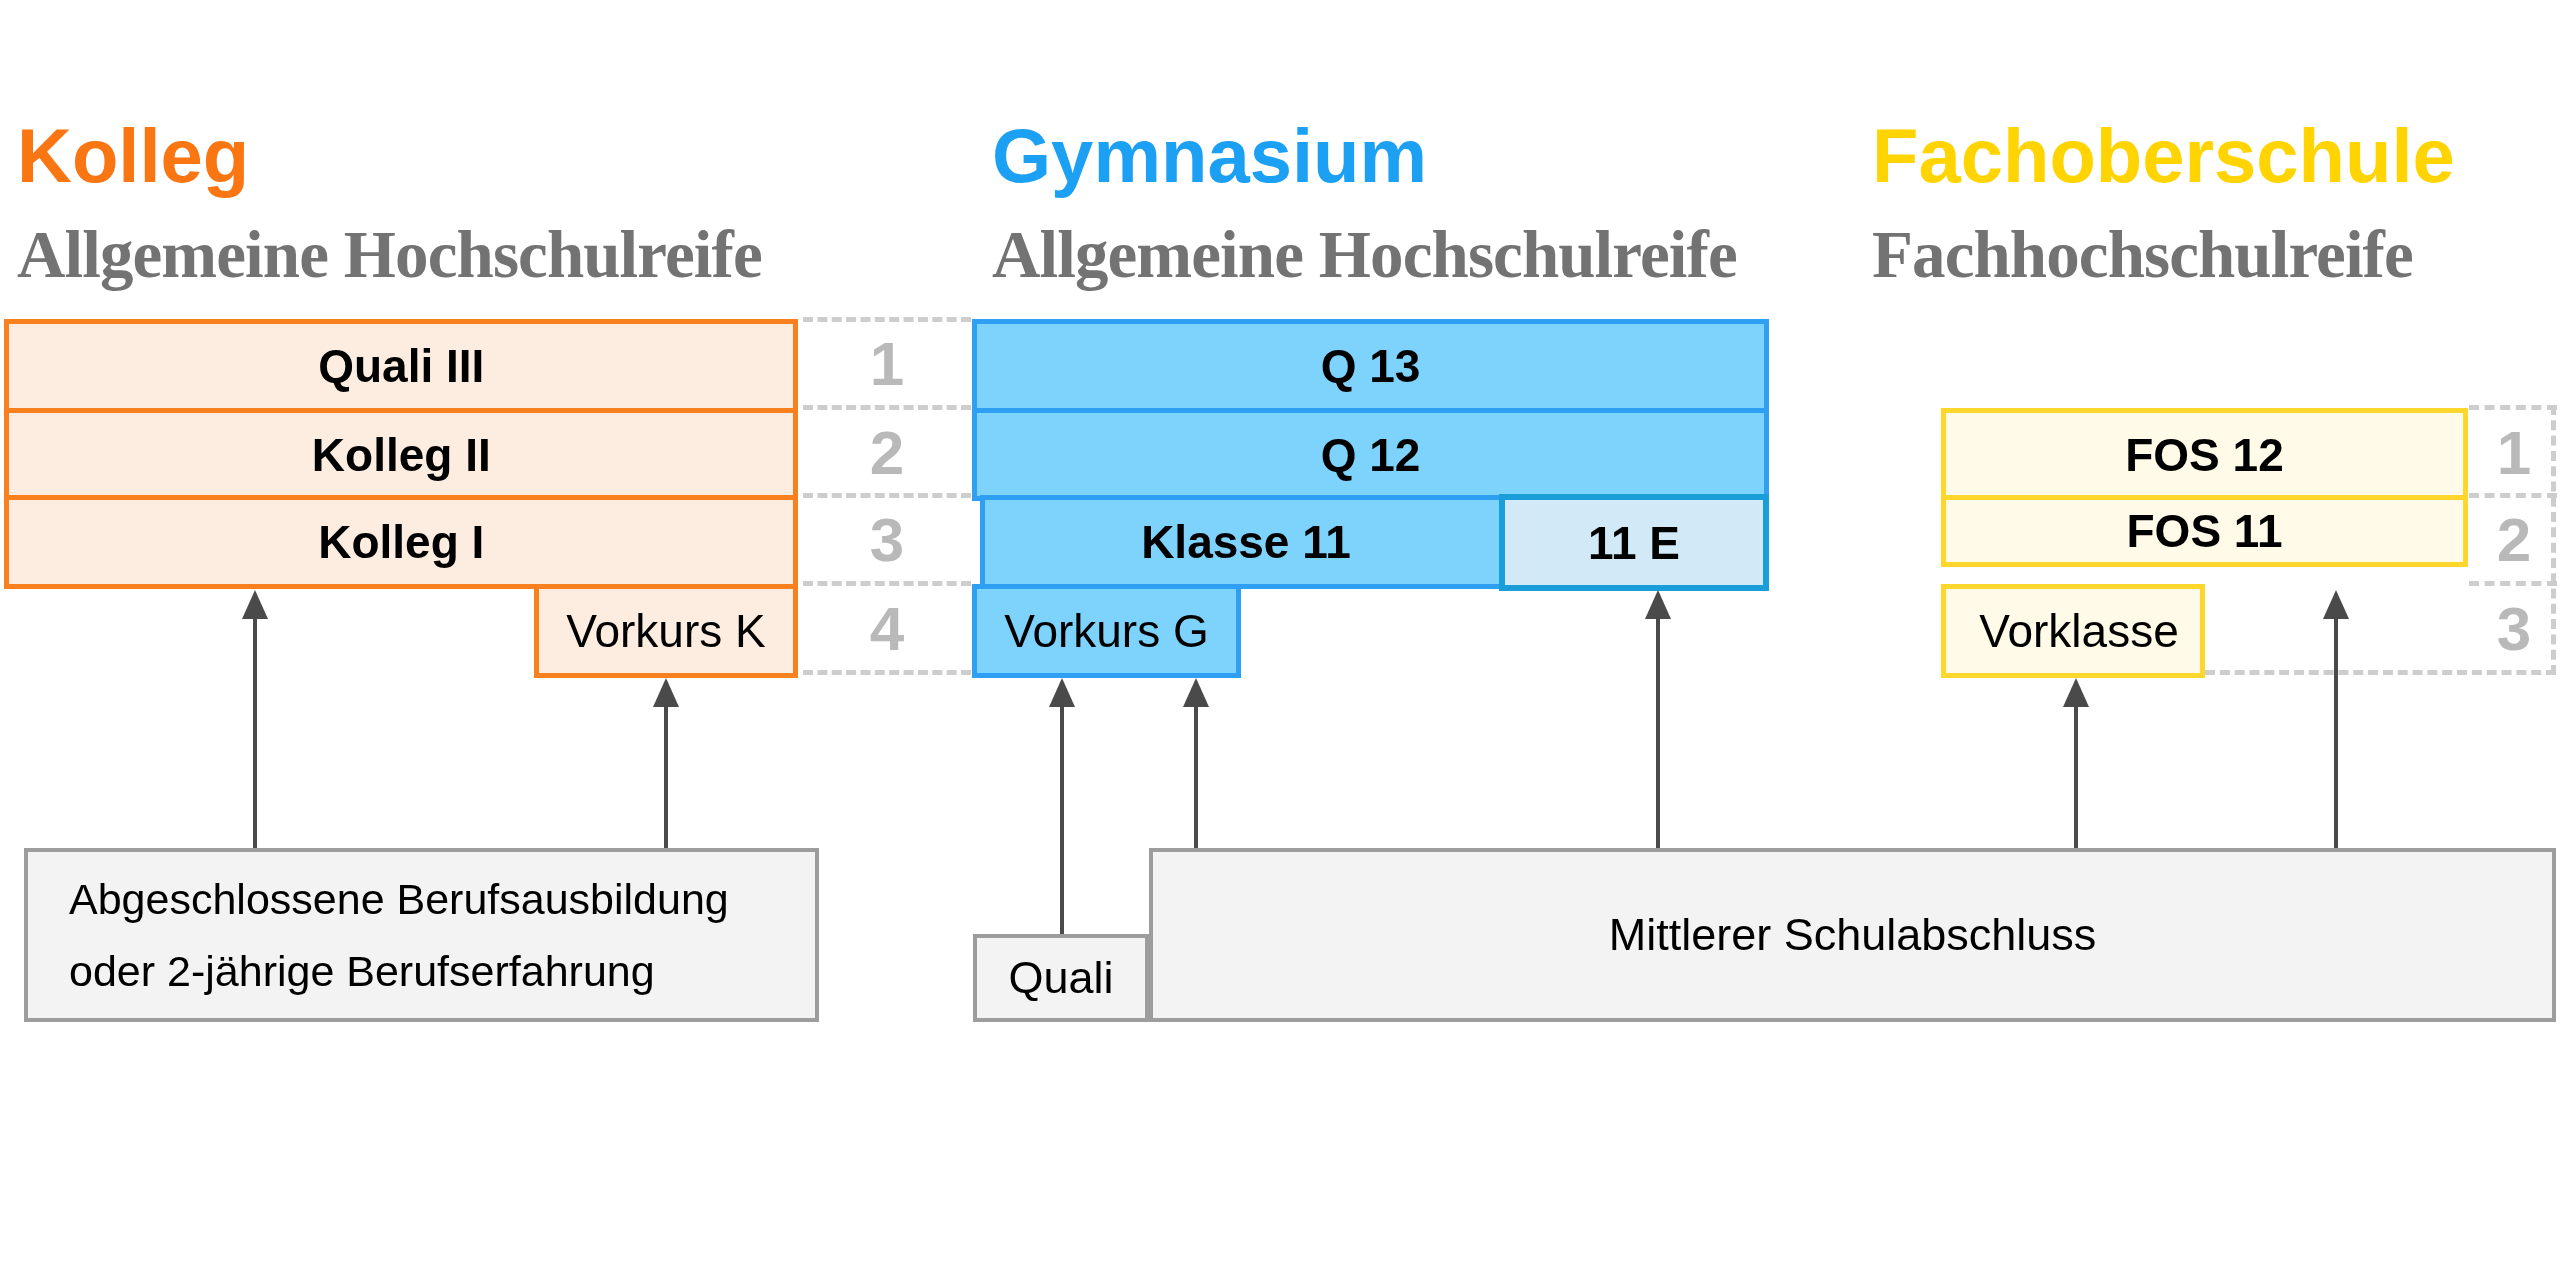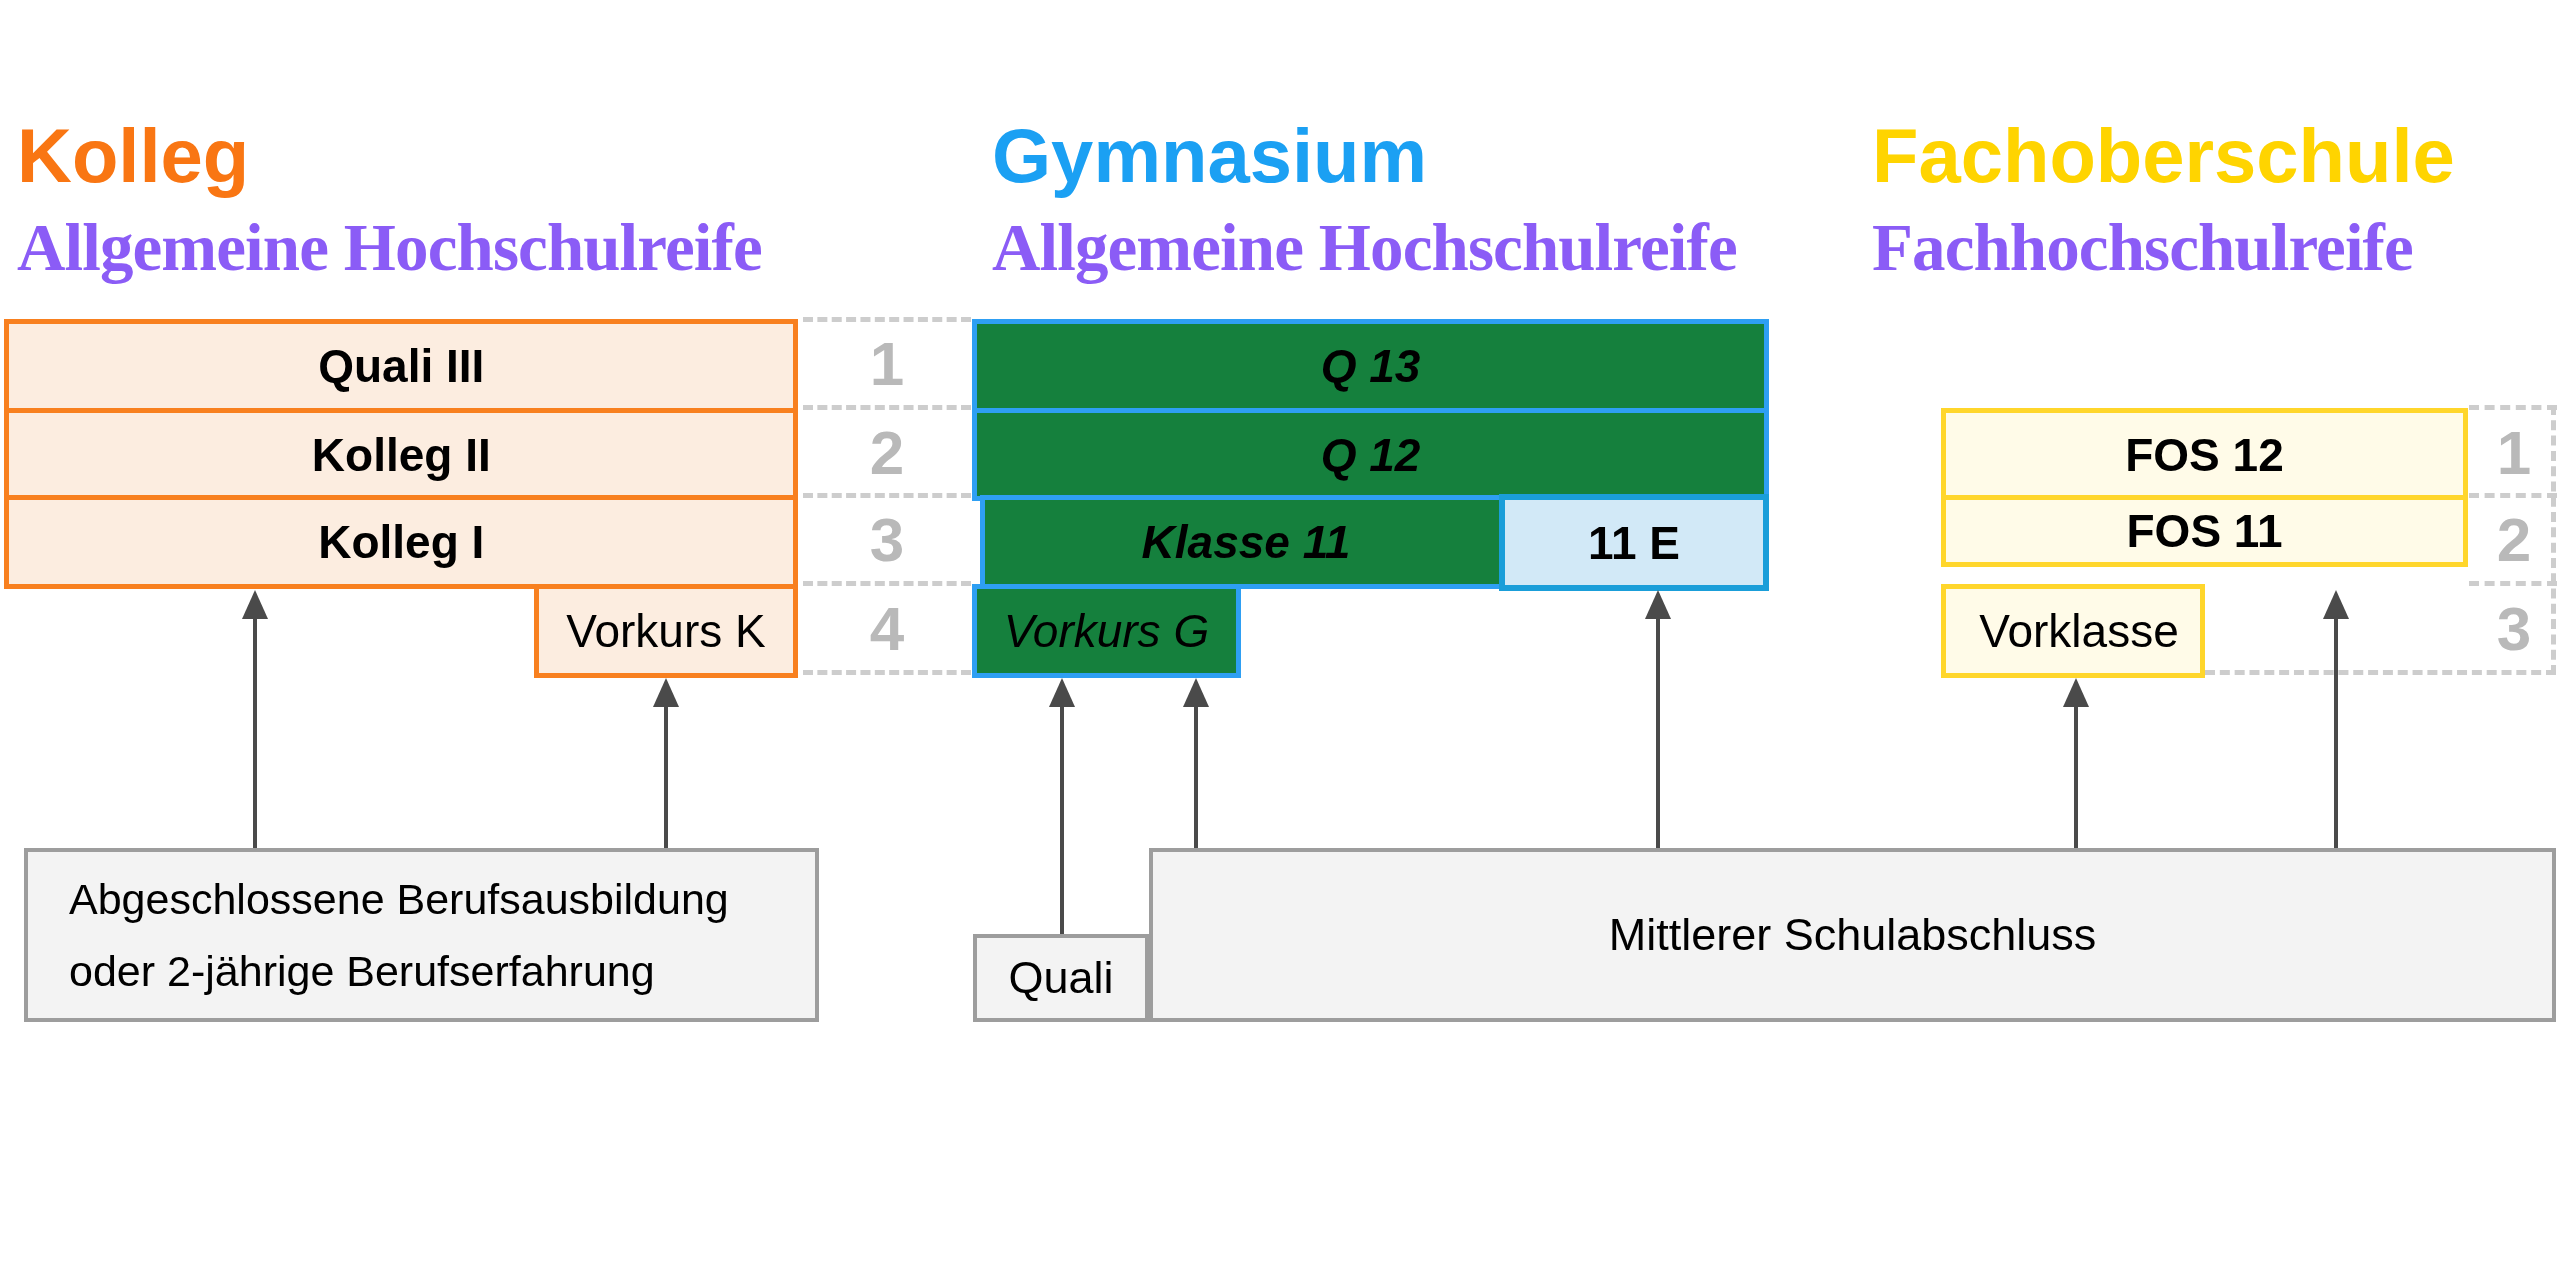--- a/index.html
+++ b/index.html
@@ -11,31 +11,31 @@
   .col-header{position:absolute;top:115px;text-align:left;}
   #hdr-kolleg{left:17px;width:773px;}
   #hdr-gym{left:992px;width:773px;}
   #hdr-fos{left:1872px;width:773px;}
   .col-title{font-size:76px;font-weight:bold;line-height:82px;letter-spacing:0px;}
   .t-orange{color:#f97613;}
   .t-blue{color:#1ba0f3;}
   .t-yellow{color:#ffd400;}
   .col-sub{
     font-family:"Liberation Serif",serif;font-weight:bold;
-    font-size:67px;line-height:74px;margin-top:13px;color:#8b5cf6;letter-spacing:-0.9px;
+    font-size:67px;line-height:74px;margin-top:20px;color:#737373;letter-spacing:-0.9px;
   }
   
   .box{
     position:absolute;box-sizing:border-box;display:flex;
     align-items:center;justify-content:center;
     font-size:46px;color:#000;white-space:nowrap;
   }
   .bold{font-weight:bold;}
   .orange{border:5.2px solid #f8801f;background:#fcede0;}
-  .blue{border:5.2px solid #2e9ff3;background:#15803d;font-style:italic;}
+  .blue{border:5.2px solid #2e9ff3;background:#7dd3fc;}
   .blue-dark{border:6.9px solid #1a9ed9;background:#d2e9f7;}
   .yellow{border:5.2px solid #ffd62b;background:#fffbe8;}
   .graybox{border:4.3px solid #9d9d9d;background:#f3f3f3;}
 
   
   #k3{left:4.3px;top:319px;width:794px;height:94px;}
   #k2{left:4.3px;top:408px;width:794px;height:93px;}
   #k1{left:4.3px;top:495px;width:794px;height:94px;}
   #vk{left:534px;top:584px;width:264px;height:94px;}
   

